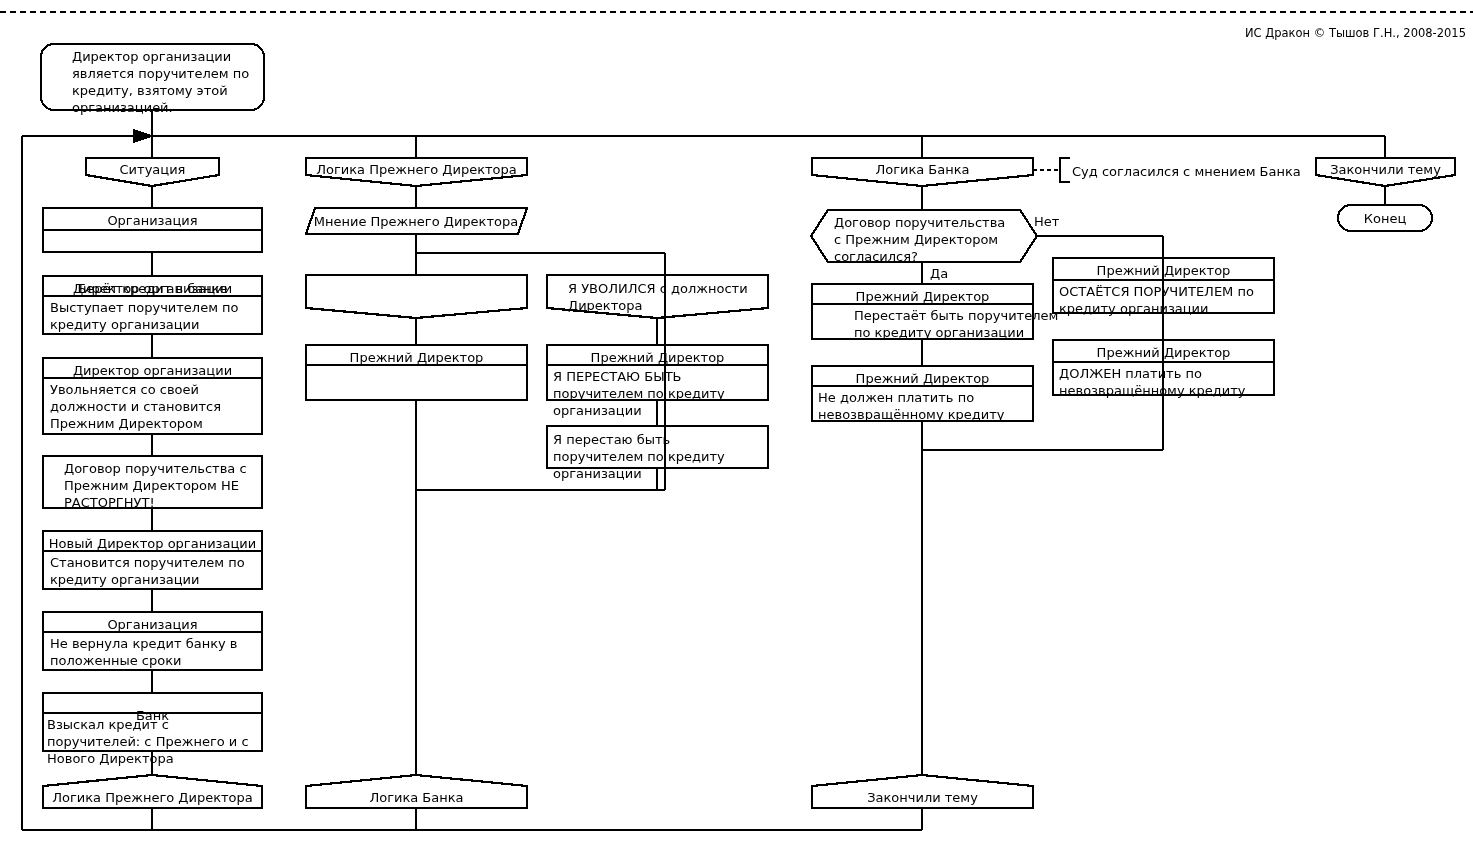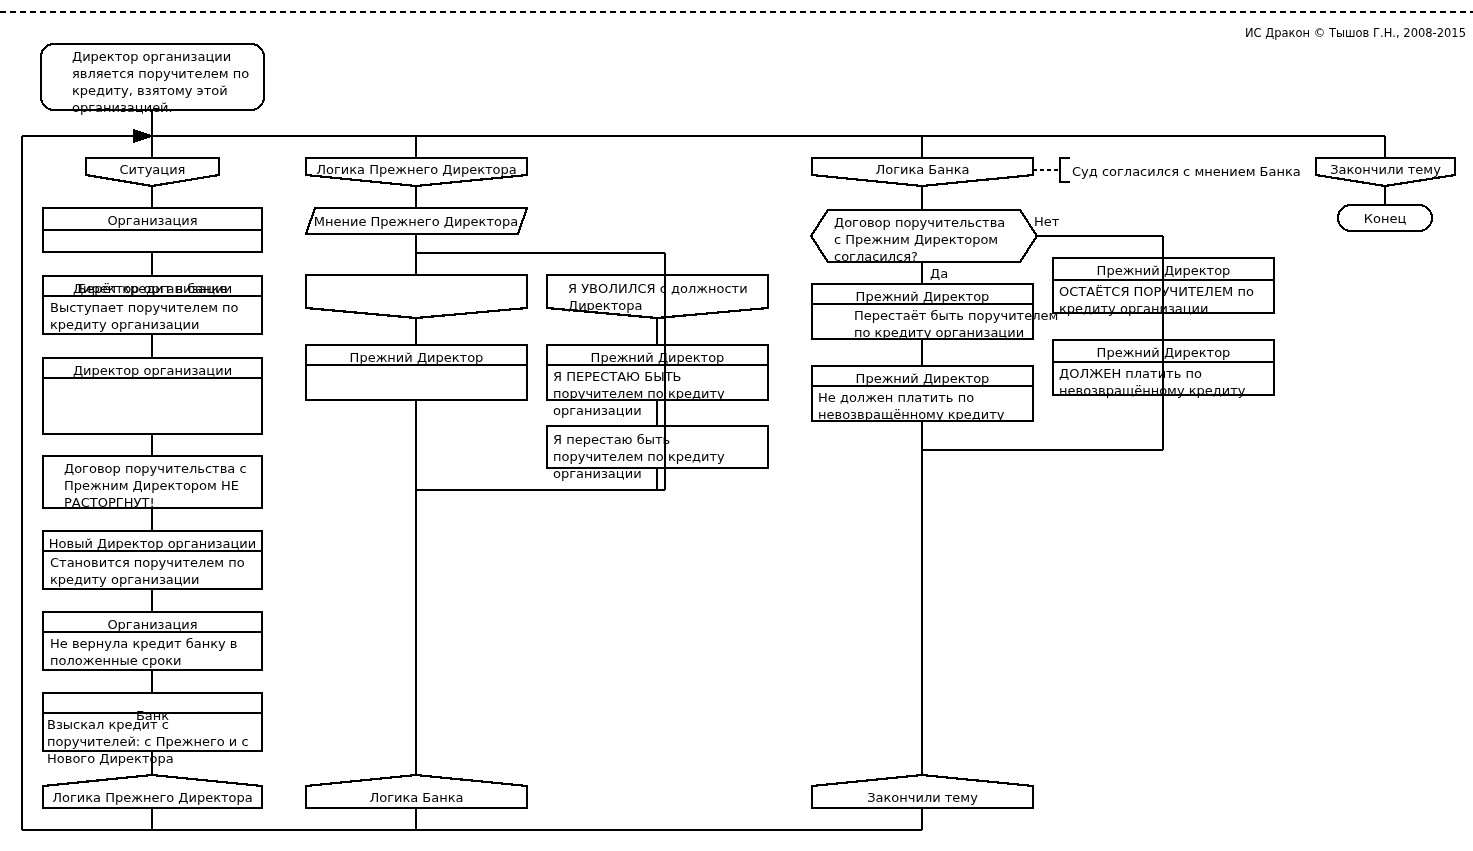--- a/index.html
+++ b/index.html
@@ -143,20 +143,21 @@
 
   <div class="lbl ctr" style="left:1338px;top:210px;width:94px;">Конец</div>
 
   <div class="lbl ctr" style="left:47px;top:212px;width:211px;">Организация</div>
   <div class="lbl ctr" style="left:47px;top:233px;width:211px;margin-top:47px;">Берёт кредит в банке</div>
 
   <div class="lbl ctr" style="left:47px;top:280px;width:211px;">Директор организации</div>
   <div class="lbl lft" style="left:50px;top:299px;width:206px;">Выступает поручителем по кредиту организации</div>
 
   <div class="lbl ctr" style="left:47px;top:362px;width:211px;">Директор организации</div>
+  <div class="lbl lft" style="left:50px;top:381px;width:206px;">Увольняется со своей должности и становится Прежним Директором</div>
 
   <div class="lbl lft" style="left:64px;top:460px;width:192px;">Договор поручительства с Прежним Директором НЕ РАСТОРГНУТ!</div>
 
   <div class="lbl ctr" style="left:47px;top:535px;width:211px;">Новый Директор организации</div>
   <div class="lbl lft" style="left:50px;top:554px;width:206px;">Становится поручителем по кредиту организации</div>
 
   <div class="lbl ctr" style="left:47px;top:616px;width:211px;">Организация</div>
   <div class="lbl lft" style="left:50px;top:635px;width:206px;">Не вернула кредит банку в положенные сроки</div>
 
   <div class="lbl ctr" style="left:47px;top:707px;width:211px;">Банк</div>

